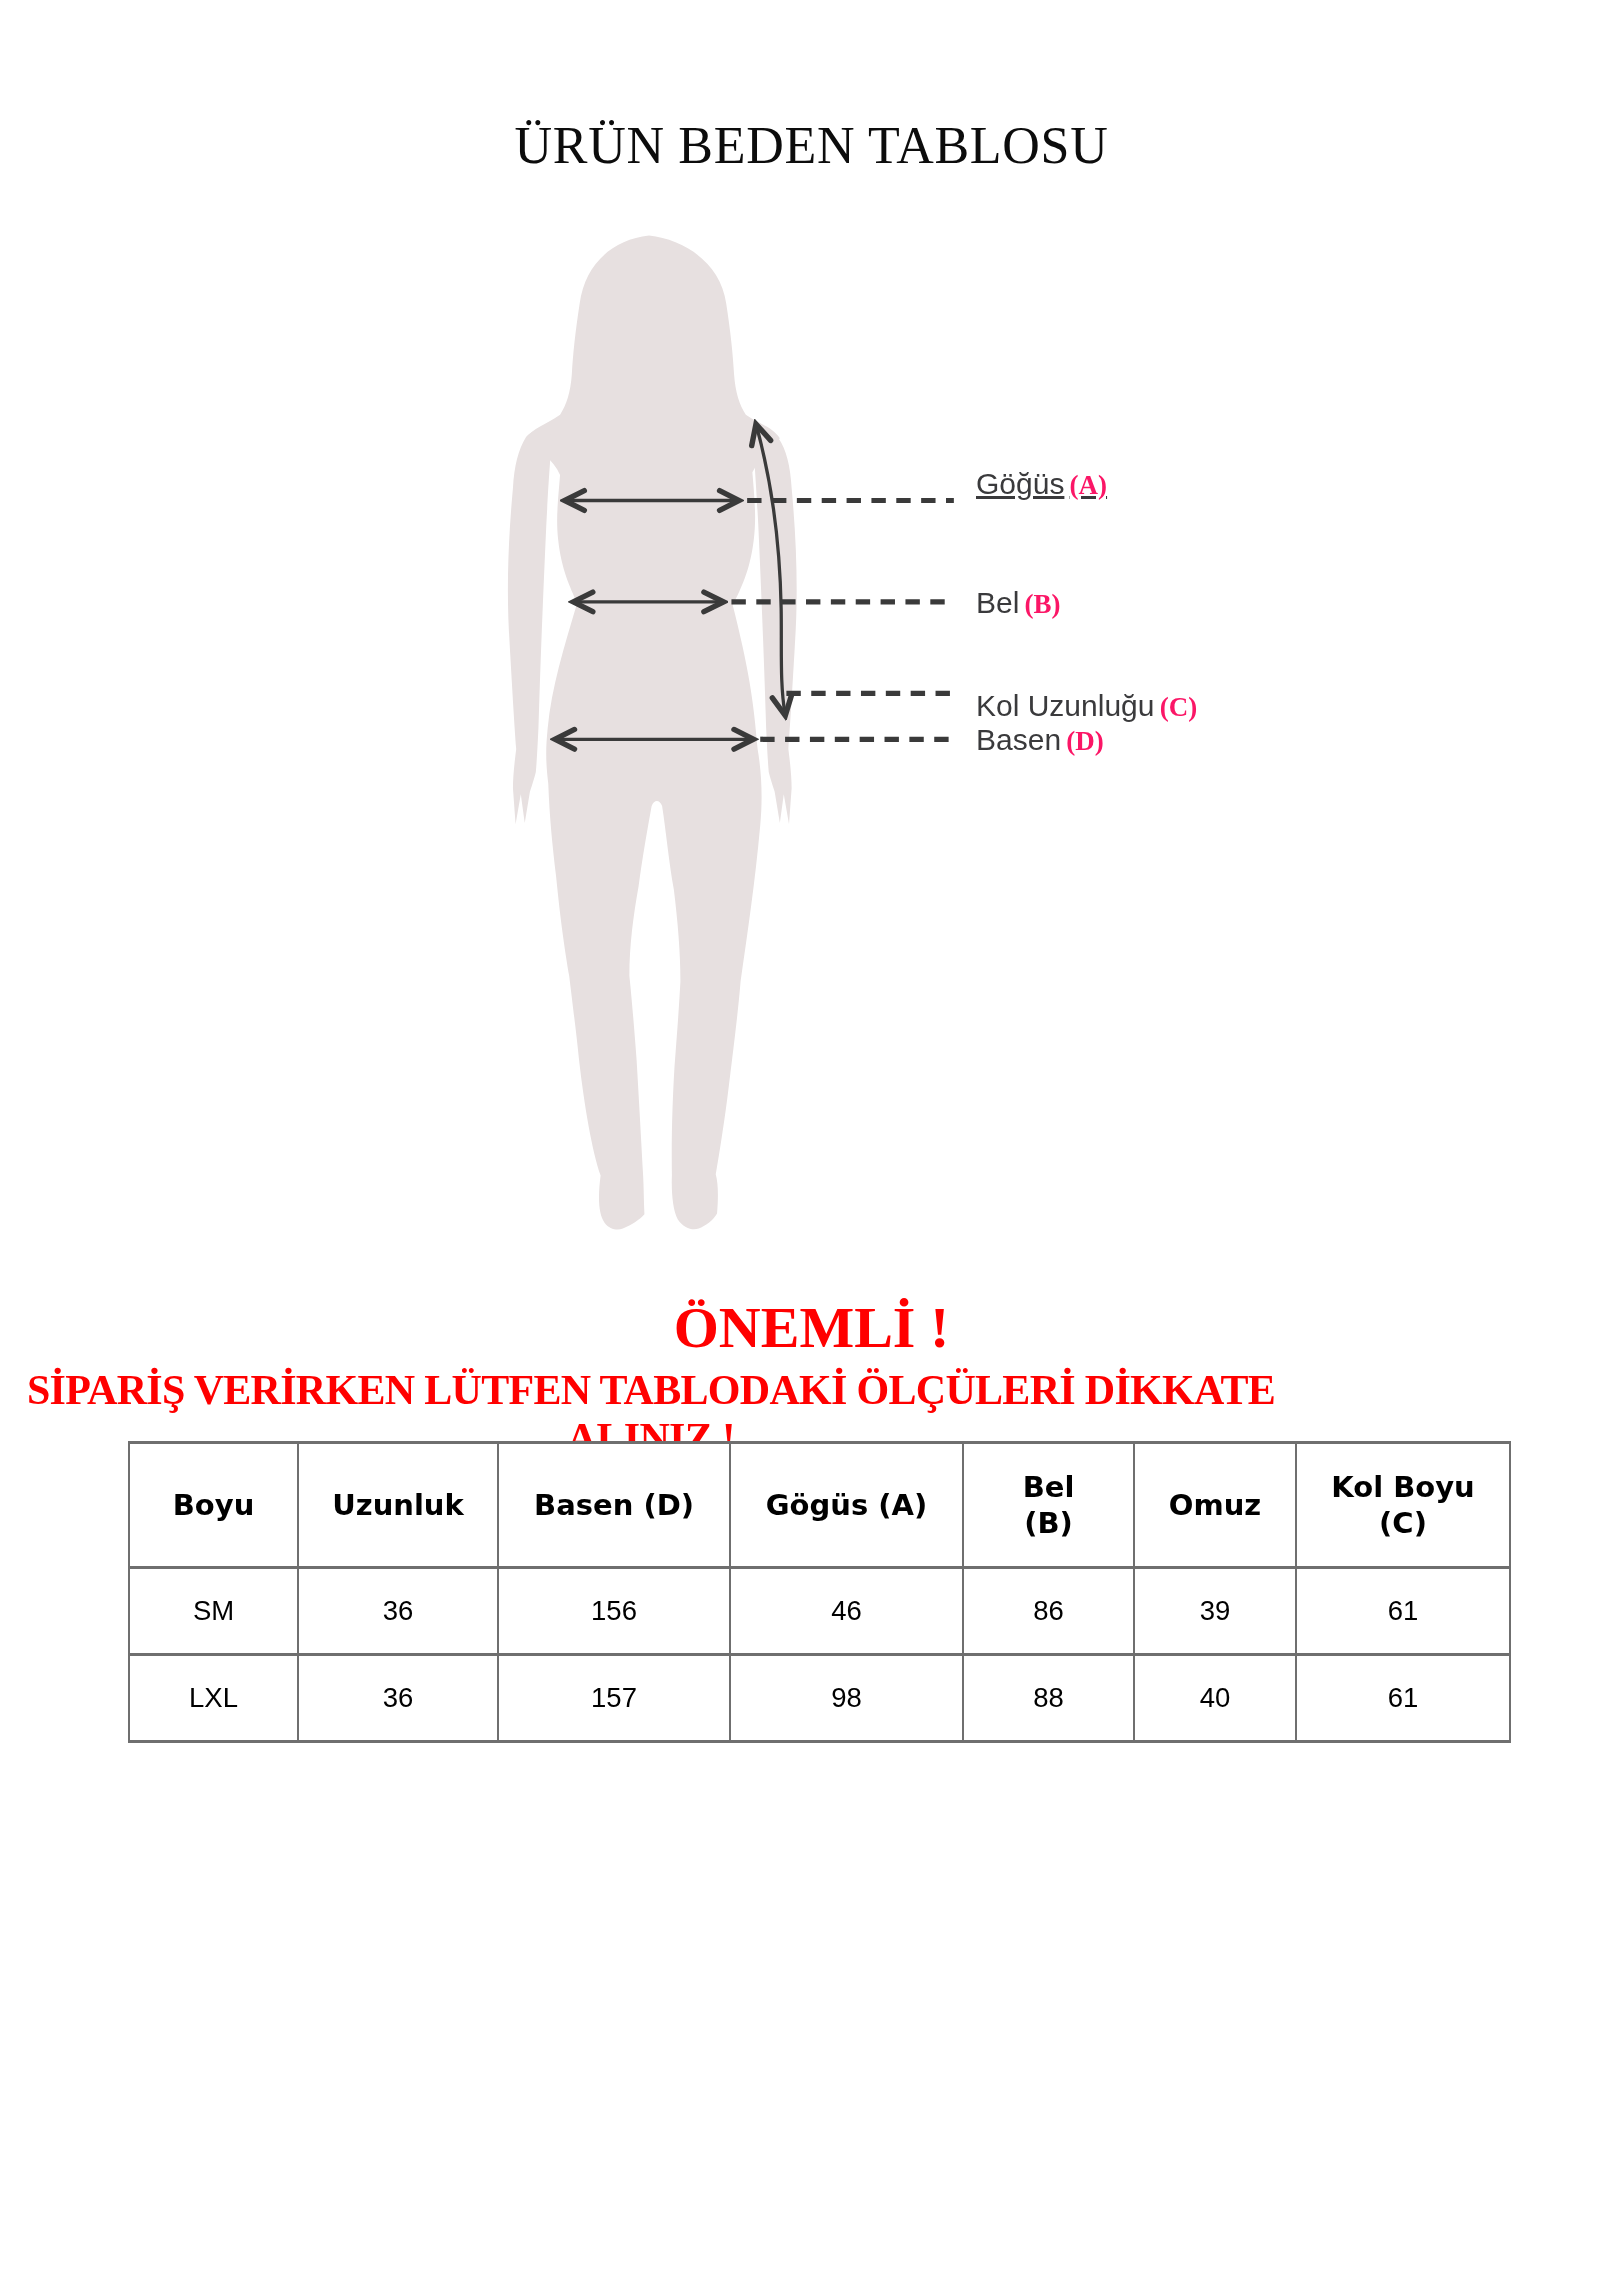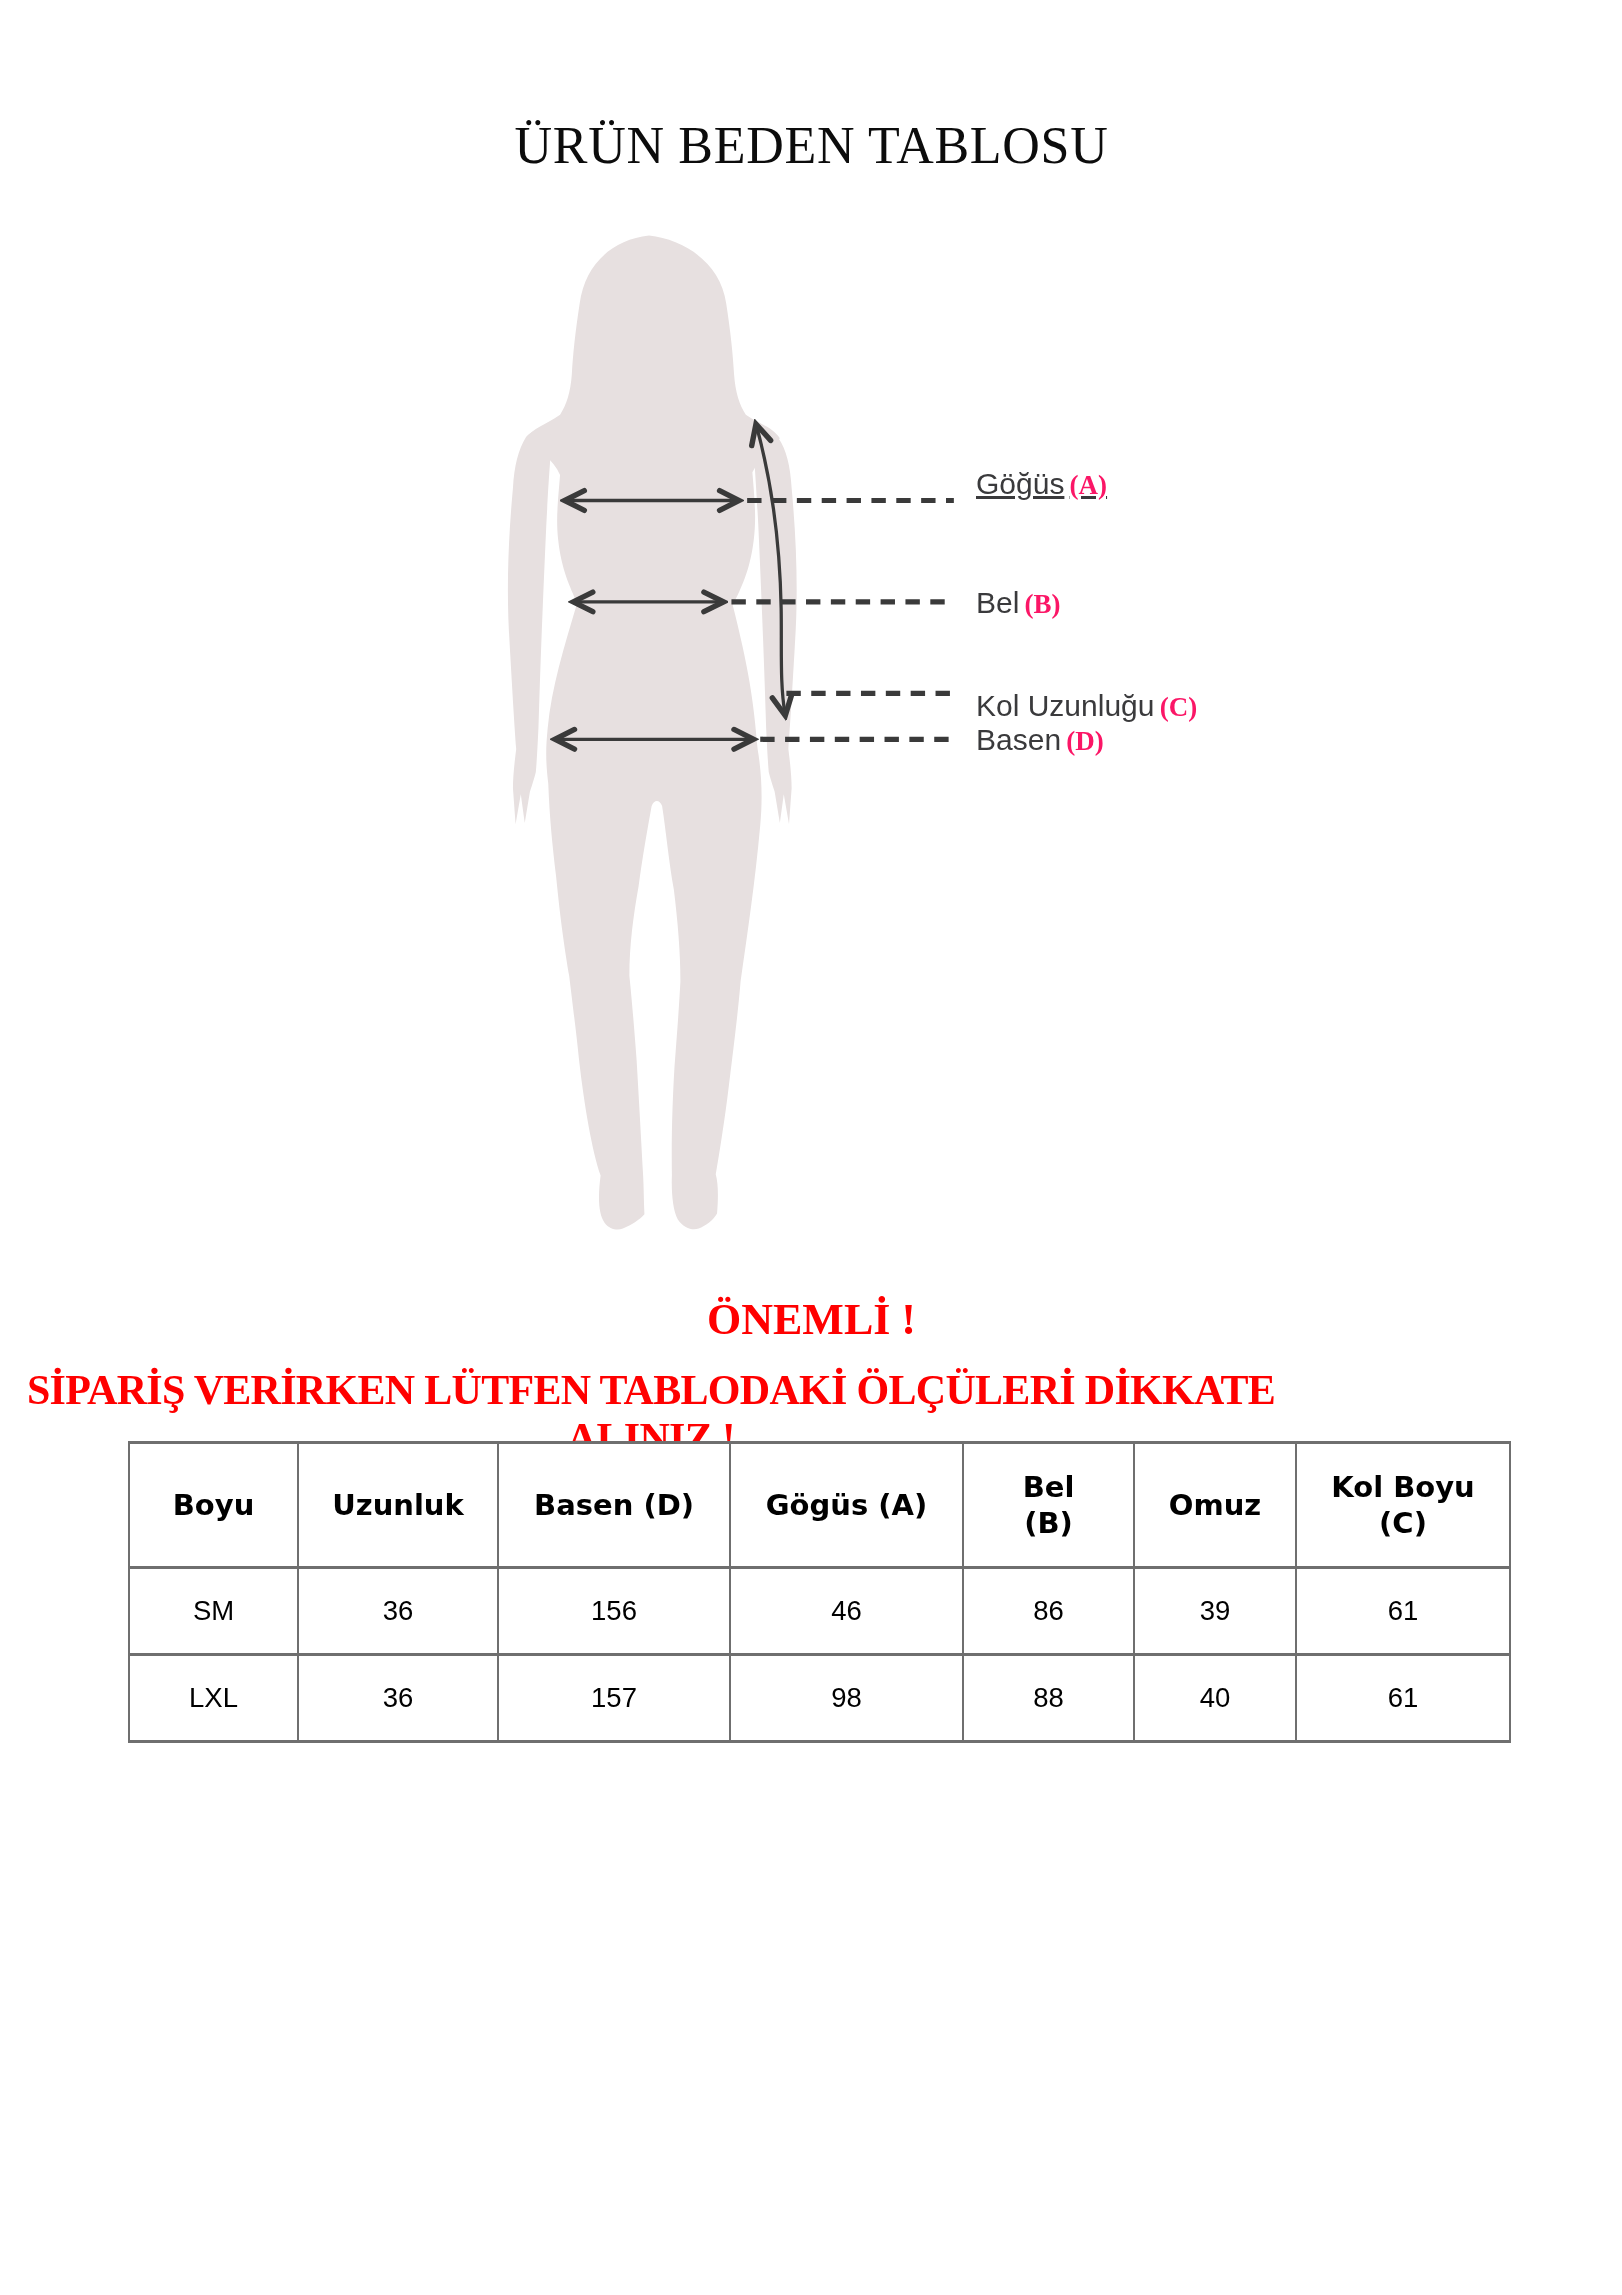--- a/index.html
+++ b/index.html
@@ -47,21 +47,21 @@
   .lbl-waist{top:584px;}
   .lbl-arm{top:675px;margin-top:12px;}
   .lbl-hip{top:721px;}
   
   .warning-heading{
     position:absolute;
     left:0; top:1294px; width:1623px;
     text-align:center;
     font-family:"Liberation Serif", serif;
     font-weight:bold;
-    font-size:44px;
+    font-size:58px;
     color:#ff0000;
   }
   .warning-subheading{
     position:absolute;
     left:0; top:1366px; width:1302px;
     text-align:center;
     font-family:"Liberation Serif", serif;
     font-weight:bold;
     font-size:42px;
     letter-spacing:-0.7px;

